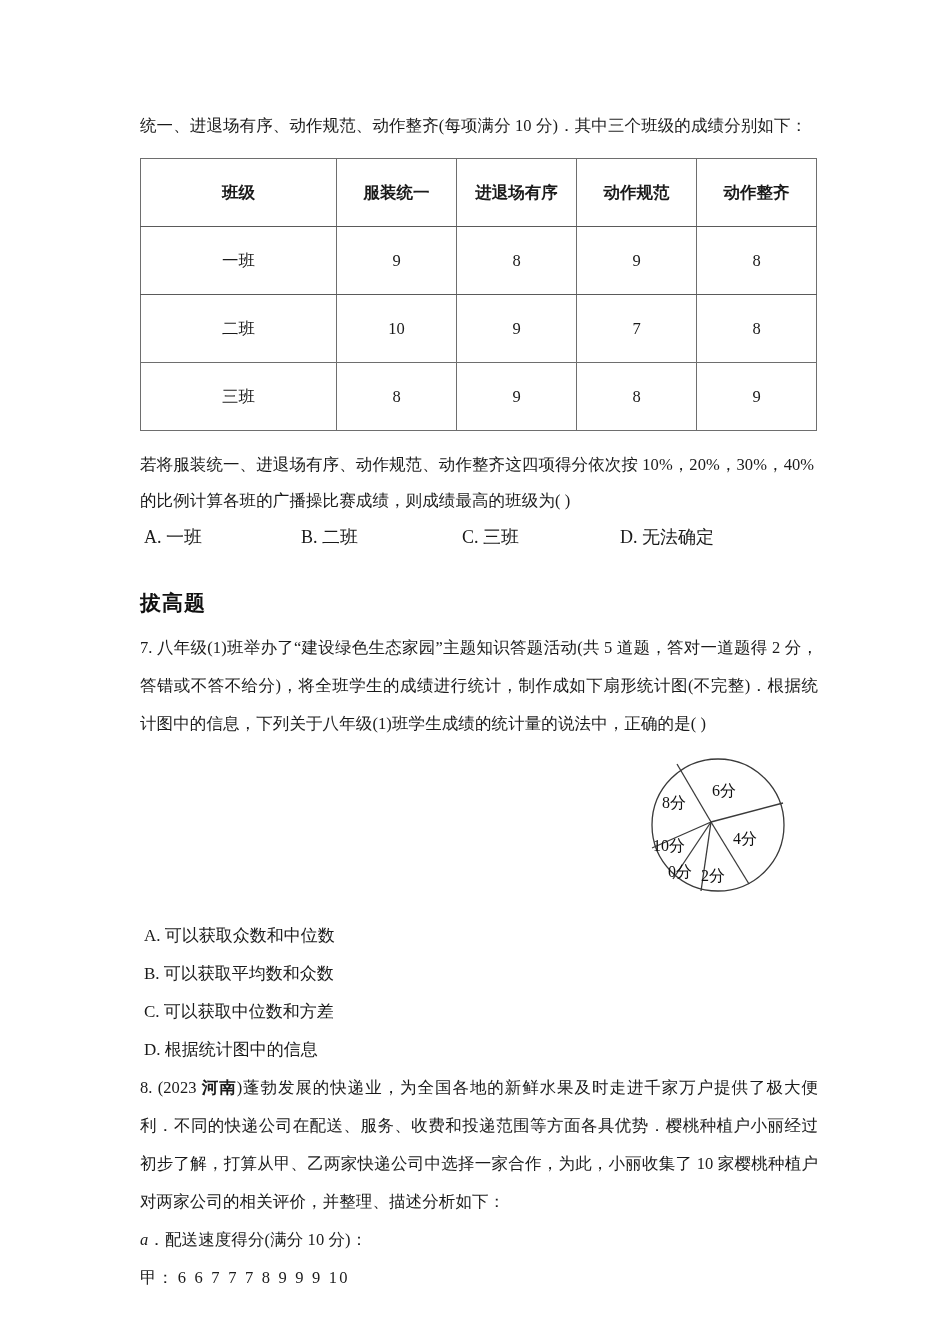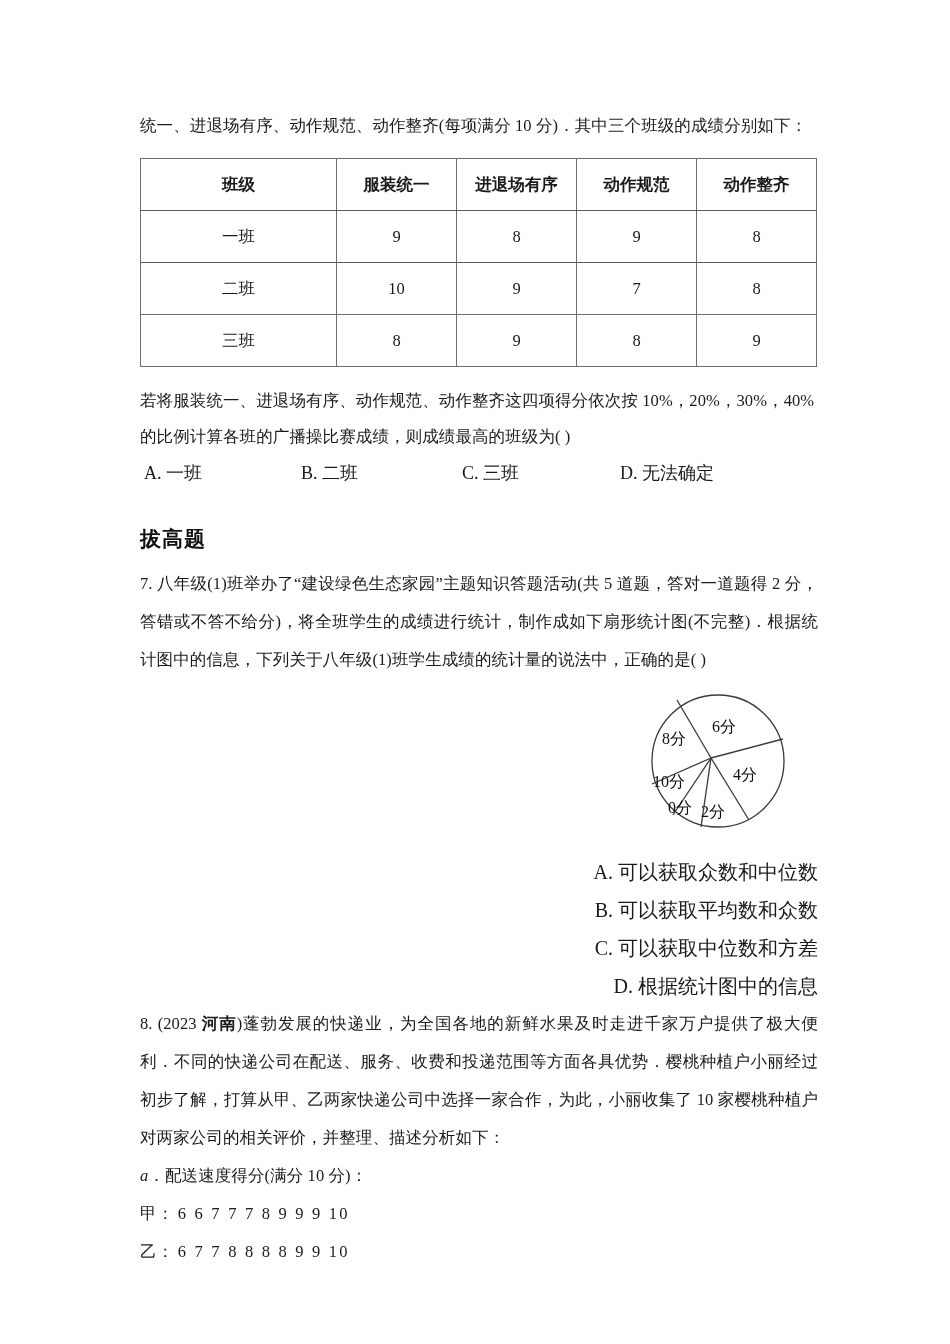--- a/index.html
+++ b/index.html
@@ -55,21 +55,21 @@
     table-layout: fixed;
   }
   .score-table th,
   .score-table td {
     border: 1px solid #6e6e6e;
     height: 43px;
     text-align: center;
     vertical-align: middle;
     font-size: 16.5px;
     font-weight: normal;
-    padding: 4px;
+    padding: 12px;
   }
   .score-table thead th {
     font-weight: bold;
     border-bottom: 1.6px solid #5a5a5a;
   }
   .score-table tbody tr:nth-child(1) td { border-bottom: 1.6px solid #5a5a5a; }
   .score-table tbody tr:nth-child(2) td { border-bottom: 1px solid #6e6e6e; }
   .score-table col.c0 { width: 196px; }
   .score-table col.c1,
   .score-table col.c2,
@@ -87,25 +87,24 @@
     position: absolute;
     white-space: nowrap;
   }
   .choice-row .opt.o0 { left: 4px; }
   .choice-row .opt.o1 { left: 161px; }
   .choice-row .opt.o2 { left: 322px; }
   .choice-row .opt.o3 { left: 480px; }
 
   .choice-stack { margin-top: 10px; }
   .choice-stack .opt-line {
-    font-size: 20px;
+    font-size: 17px;
     line-height: 38px;
     white-space: nowrap;
     padding-left: 4px;
-    text-align: right;
   }
 
   
   .section-heading {
     font-family: "DejaVu Sans", "Liberation Sans", sans-serif;
     font-weight: bold;
     font-size: 21px;
     letter-spacing: 1px;
     margin-top: 30px;
     margin-bottom: 12px;
@@ -238,17 +237,16 @@
       <div class="opt-line">A. 可以获取众数和中位数</div>
       <div class="opt-line">B. 可以获取平均数和众数</div>
       <div class="opt-line">C. 可以获取中位数和方差</div>
       <div class="opt-line">D. 根据统计图中的信息</div>
     </div>
 
     <div class="q8-lines">
       <p class="para"><span>8. (2023 </span><span class="bold-inline">河南</span><span>)蓬勃发展的快递业，为全国各地的新鲜水果及时走进千家万户提供了极大便利．不同的快递公司在配送、服务、收费和投递范围等方面各具优势．樱桃种植户小丽经过初步了解，打算从甲、乙两家快递公司中选择一家合作，为此，小丽收集了 10 家樱桃种植户对两家公司的相关评价，并整理、描述分析如下：</span></p>
       <div class="para"><span class="italic-inline">a</span><span>．配送速度得分(满分 10 分)：</span></div>
       <div class="data-line"><span>甲：</span><span class="nums">6 6 7 7 7 8 9 9 9 10</span></div>
-      <div class="data-line"><span>乙：</span><span class="nums">6 7 7 8 8 8 8 9 9 10</span></div>
     </div>
 
   </div>
 </div>
 
 </body></html>

